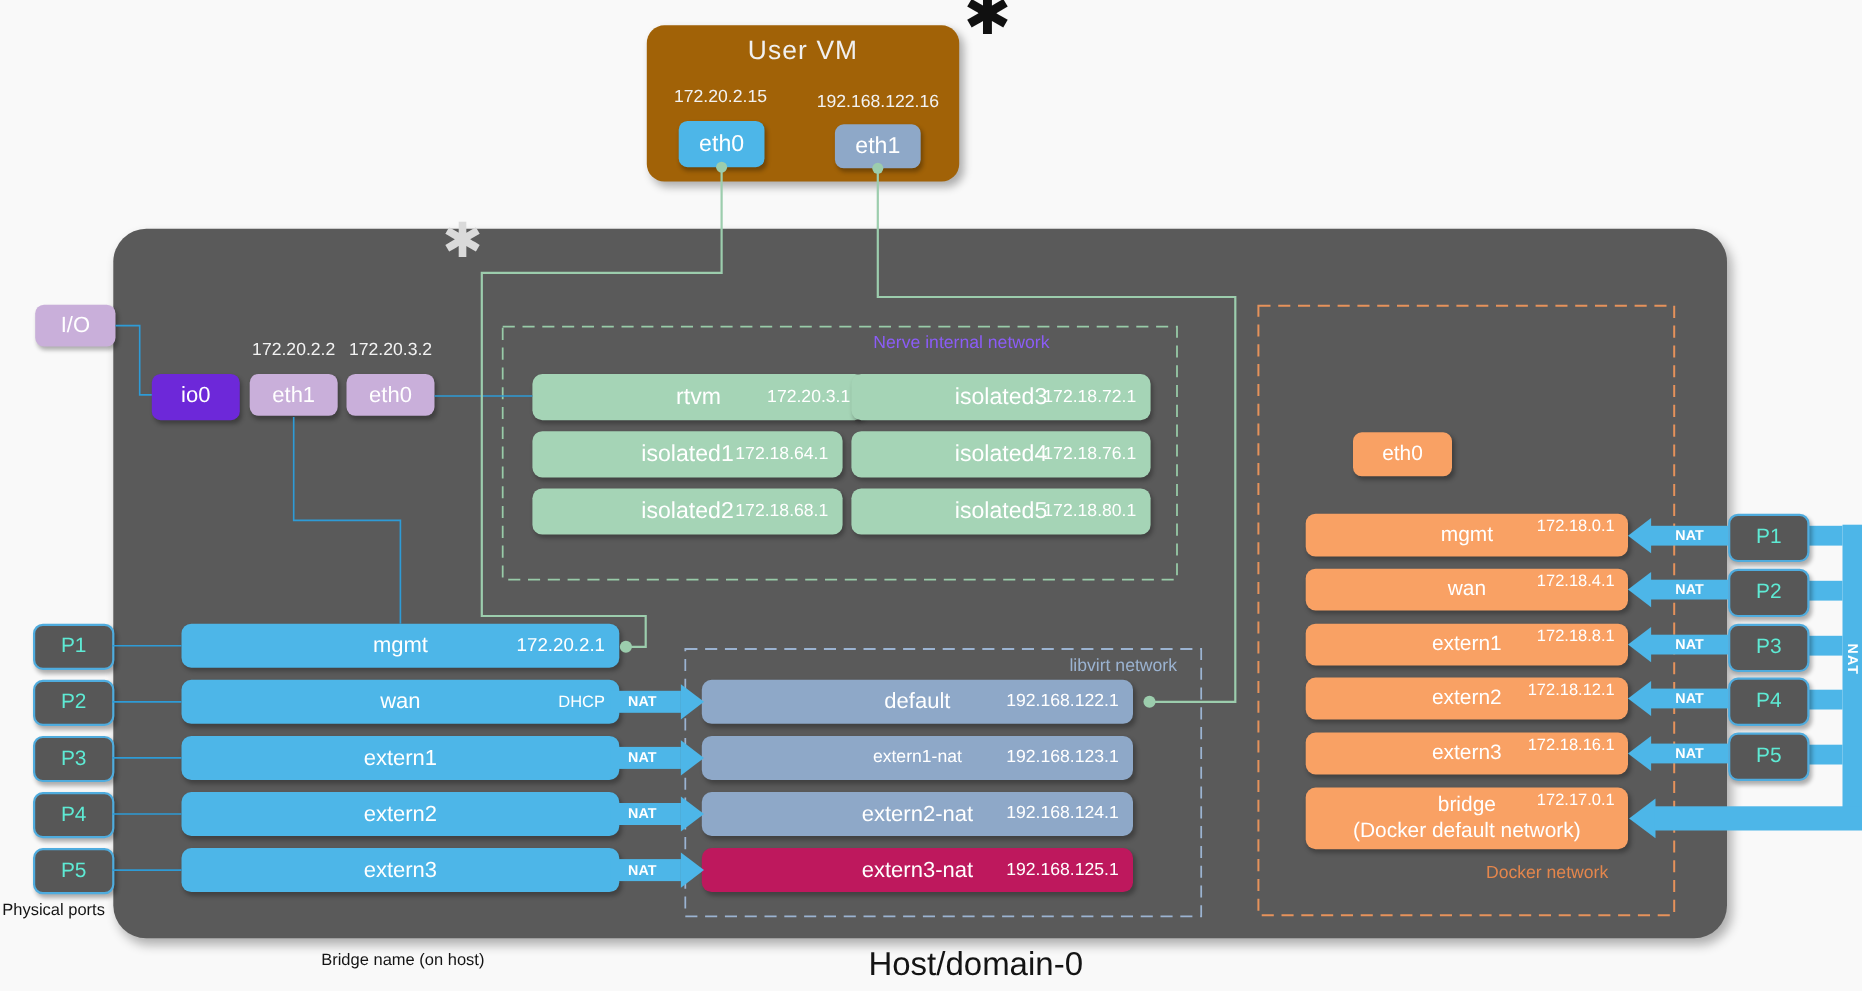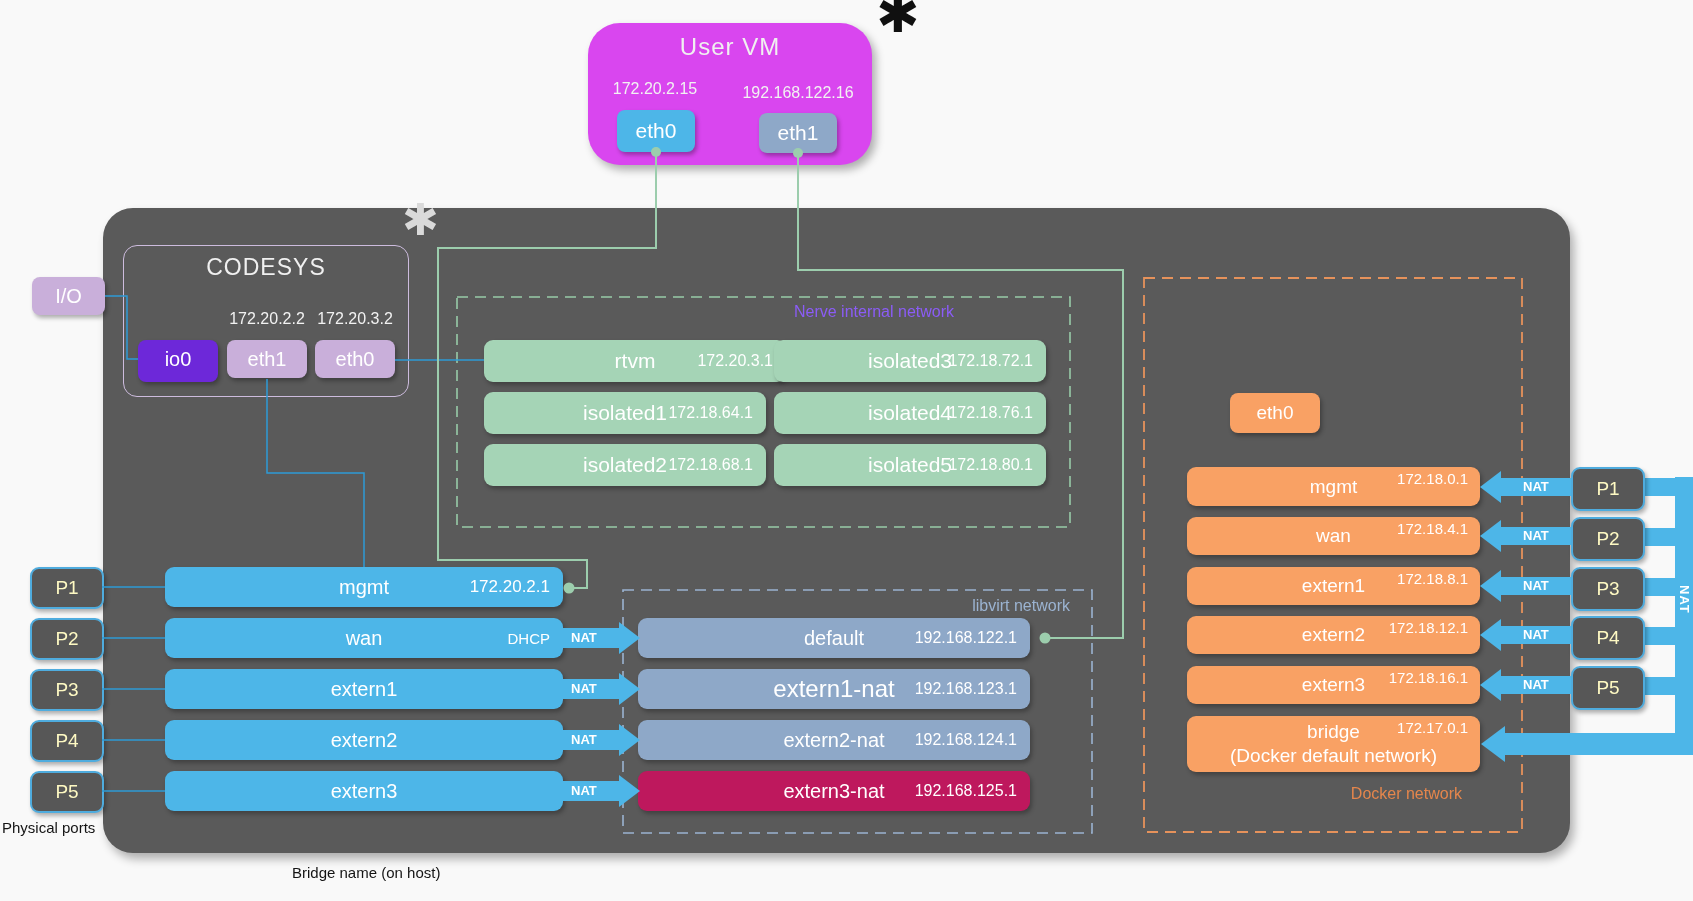--- a/index.html
+++ b/index.html
@@ -3,26 +3,26 @@
 <meta charset="utf-8">
 <style>
   html,body{margin:0;padding:0;background:#f7f7f7;}
   #canvas{position:relative;width:1693px;height:901px;background:#f9f9f9;overflow:hidden;
           font-family:"Liberation Sans","DejaVu Sans",sans-serif;}
   .abs{position:absolute;}
   #host{left:103px;top:208px;width:1467px;height:645px;background:#5A5A5A;border-radius:30px;
         box-shadow:4px 6px 10px rgba(0,0,0,0.30);}
   #wires{left:0;top:0;pointer-events:none;z-index:6;}
   .panel-title{color:#F0F0F0;text-align:center;letter-spacing:1px;}
-  .vm-box{background:#d946ef;border-radius:32px;box-shadow:4px 5px 8px rgba(0,0,0,0.30);z-index:3;}
+  .vm-box{background:#a16207;border-radius:16px;box-shadow:4px 5px 8px rgba(0,0,0,0.30);z-index:3;}
   .iface{border-radius:8px;color:#fff;text-align:center;box-shadow:2px 3px 4px rgba(0,0,0,0.30);z-index:4;}
   .ip-label{color:#F2F2F2;font-size:16px;text-align:center;white-space:nowrap;z-index:4;}
   .row{border-radius:9px;color:#fff;box-shadow:2px 3px 4px rgba(0,0,0,0.28);z-index:3;}
   .row .name{position:absolute;left:0;right:0;top:0;bottom:0;display:flex;align-items:center;justify-content:center;}
-  .port{background:#575757;border:2px solid #4FACDE;border-radius:9px;color:#fef9c3;font-size:19px;
+  .port{background:#575757;border:2px solid #4FACDE;border-radius:9px;color:#5eead4;font-size:19px;
         display:flex;align-items:center;justify-content:center;box-shadow:2px 3px 4px rgba(0,0,0,0.3);z-index:4;}
   .net-label{z-index:3;white-space:nowrap;}
   .asterisk{z-index:5;line-height:1;}
   .arrow{z-index:5;}
   .bar{background:#4DB6E8;z-index:4;}
   .footer-text{color:#141414;z-index:2;white-space:nowrap;}
 </style>
 </head>
 <body>
 
@@ -42,23 +42,20 @@
 
   <div class="abs vm-box" style="left:588px;top:23px;width:284px;height:142px;">
     <div class="panel-title" style="margin-top:10px;font-size:24px;">User VM</div>
   </div>
   <div class="abs asterisk" style="left:876px;top:-12px;font-size:52px;color:#101010;">✱</div>
   <div class="abs ip-label" style="left:595px;top:80px;width:120px;">172.20.2.15</div>
   <div class="abs ip-label" style="left:728px;top:84px;width:140px;">192.168.122.16</div>
   <div class="abs iface" style="left:617px;top:110px;width:78px;height:42px;background:#4DB6E8;font-size:21px;line-height:42px;">eth0</div>
   <div class="abs iface" style="left:759px;top:113px;width:78px;height:40px;background:#8EA8C8;font-size:21px;line-height:40px;">eth1</div>
 
-  <div class="abs" style="left:123px;top:245px;width:284px;height:150px;border:1.5px solid #CDBCDE;border-radius:14px;z-index:3;">
-    <div class="panel-title" style="margin-top:8px;font-size:23px;">CODESYS</div>
-  </div>
   <div class="abs asterisk" style="left:402px;top:198px;font-size:44px;color:#DADADA;">✱</div>
   <div class="abs ip-label" style="left:217px;top:310px;width:100px;">172.20.2.2</div>
   <div class="abs ip-label" style="left:305px;top:310px;width:100px;">172.20.3.2</div>
   <div class="abs iface" style="left:138px;top:340px;width:80px;height:42px;background:#6d28d9;font-size:20px;line-height:38px;">io0</div>
   <div class="abs iface" style="left:227px;top:340px;width:80px;height:38px;background:#C9AFDA;font-size:20px;line-height:38px;">eth1</div>
   <div class="abs iface" style="left:315px;top:340px;width:80px;height:38px;background:#C9AFDA;font-size:20px;line-height:38px;">eth0</div>
 
   <div class="abs iface" style="left:32px;top:277px;width:73px;height:38px;background:#C9AFDA;font-size:20px;line-height:38px;z-index:3;">I/O</div>
 
   <div class="abs iface" style="left:1230px;top:393px;width:90px;height:40px;background:#F9A164;font-size:19px;line-height:40px;">eth0</div>
@@ -99,21 +96,21 @@
       <div class="arrow" style="position:absolute;left:555px;top:775px;width:85px;height:32px;">
         <div style="position:absolute;left:0;top:6px;width:64px;height:20px;background:#4DB6E8;"></div>
         <div style="position:absolute;left:64px;top:0;width:0;height:0;border-left:21px solid #4DB6E8;border-top:16px solid transparent;border-bottom:16px solid transparent;"></div>
         <div style="position:absolute;left:16px;top:8px;color:#fff;font-size:13px;font-weight:bold;">NAT</div>
       </div>
       <div class="row" style="position:absolute;left:638px;top:618px;width:392px;height:40px;background:#8EA8C8;">
         <div class="name" style="position: absolute; inset: 0px; display: flex; align-items: center; justify-content: center; font-size: 20px;">default</div>
         <div style="position:absolute;right:13px;top:0;bottom:0;display:flex;align-items:center;font-size:16px;">192.168.122.1</div>
       </div>
       <div class="row" style="position:absolute;left:638px;top:669px;width:392px;height:40px;background:#8EA8C8;">
-        <div class="name" style="position: absolute; inset: 0px; display: flex; align-items: center; justify-content: center; font-size: 24px;">extern1-nat</div>
+        <div class="name" style="position: absolute; inset: 0px; display: flex; align-items: center; justify-content: center; font-size: 16px;">extern1-nat</div>
         <div style="position:absolute;right:13px;top:0;bottom:0;display:flex;align-items:center;font-size:16px;">192.168.123.1</div>
       </div>
       <div class="row" style="position:absolute;left:638px;top:720px;width:392px;height:40px;background:#8EA8C8;">
         <div class="name" style="position: absolute; inset: 0px; display: flex; align-items: center; justify-content: center; font-size: 20px;">extern2-nat</div>
         <div style="position:absolute;right:13px;top:0;bottom:0;display:flex;align-items:center;font-size:16px;">192.168.124.1</div>
       </div>
       <div class="row" style="position:absolute;left:638px;top:771px;width:392px;height:40px;background:#be185d;">
         <div class="name" style="position: absolute; inset: 0px; display: flex; align-items: center; justify-content: center; font-size: 20px;">extern3-nat</div>
         <div style="position:absolute;right:13px;top:0;bottom:0;display:flex;align-items:center;font-size:16px;">192.168.125.1</div>
       </div>
@@ -236,13 +233,14 @@
     <g fill="#9CCDAD">
       <circle cx="656" cy="152" r="5"></circle>
       <circle cx="798" cy="153" r="5"></circle>
       <circle cx="569" cy="588" r="5.5"></circle>
       <circle cx="1045" cy="638" r="5.5"></circle>
     </g>
   </svg>
 
   <div class="abs footer-text" style="left:2px;top:819px;font-size:15px;">Physical ports</div>
   <div class="abs footer-text" style="left:292px;top:864px;font-size:15px;">Bridge name (on host)</div>
+  <div class="abs footer-text" style="left:687px;top:860px;width:400px;text-align:center;font-size:30px;">Host/domain-0</div>
 </div>
 
 </body></html>

